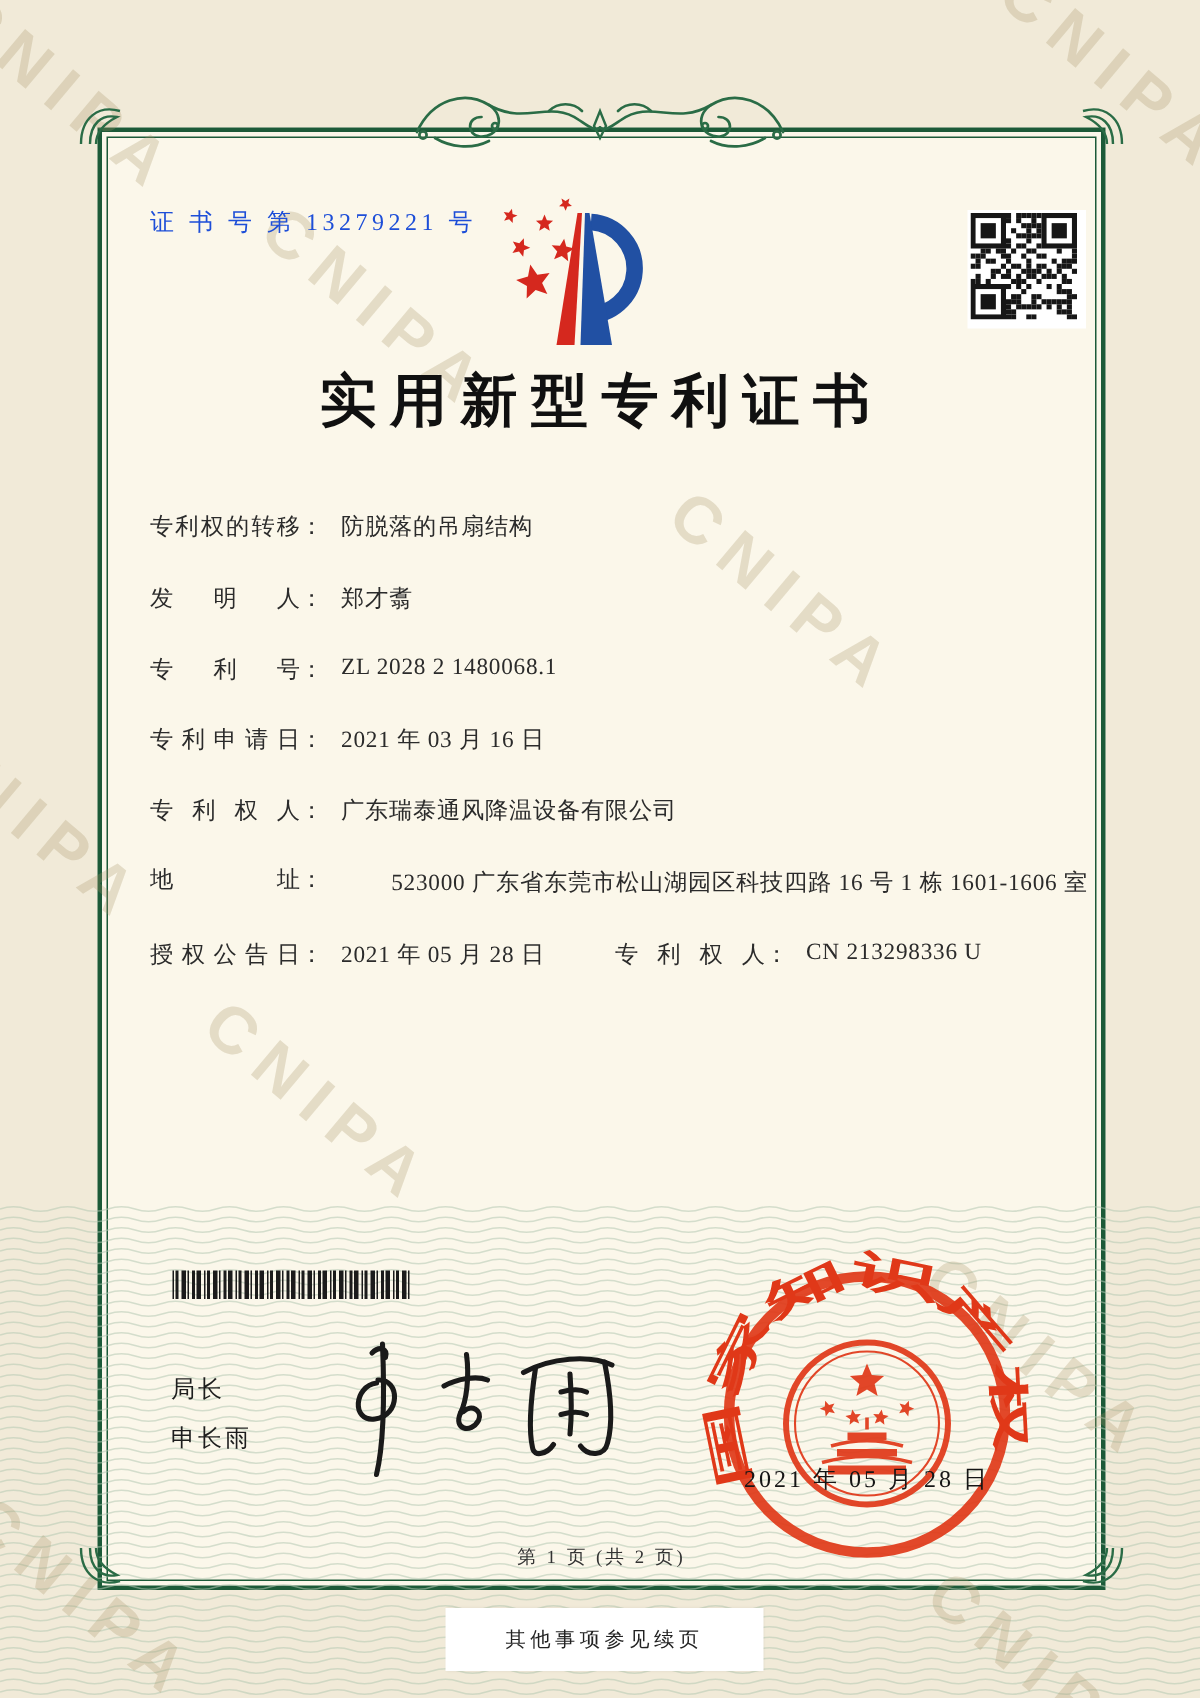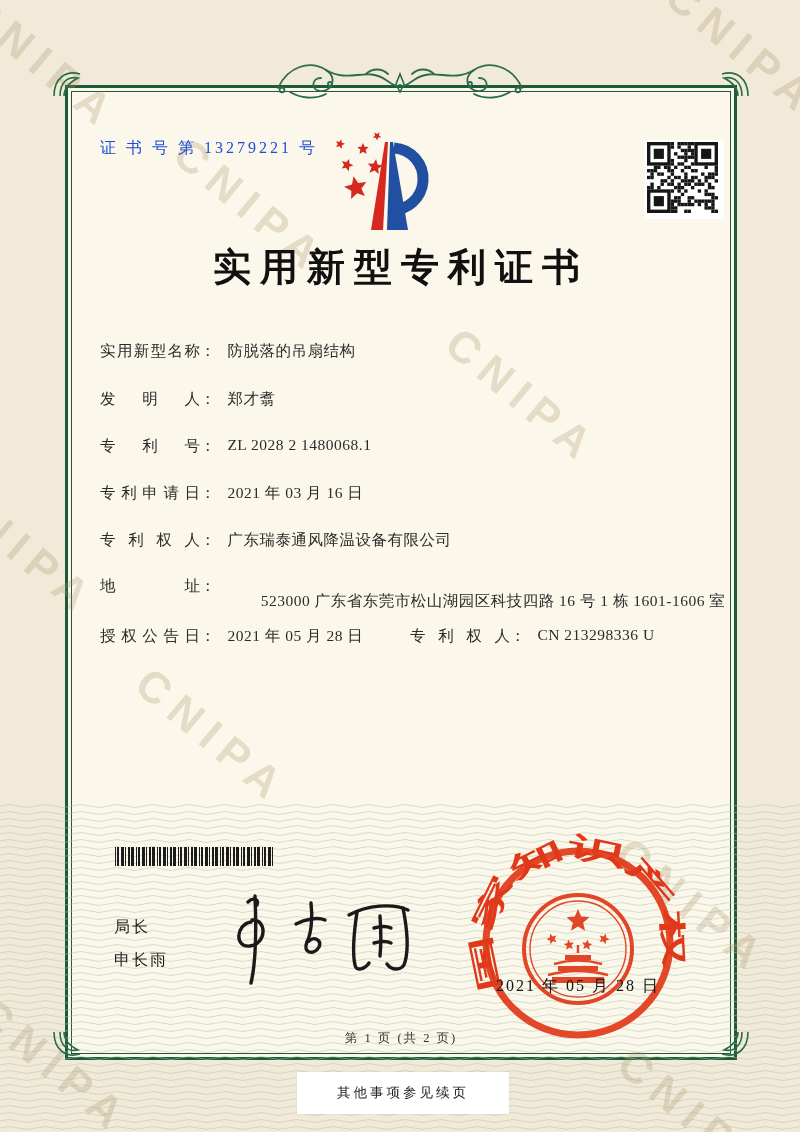--- a/index.html
+++ b/index.html
@@ -28,21 +28,21 @@
   .logo{position:absolute;left:330px;top:126px;width:140px;height:112px;}
   .title{
     position:absolute;left:65px;top:242px;width:672px;text-align:center;
     font-size:38px;font-weight:bold;letter-spacing:9px;color:#101010;
   }
   
   .row{position:absolute;left:100px;font-size:15.5px;color:#2b2b2b;white-space:nowrap;}
   .flabel{display:inline-block;width:100px;text-align:justify;text-align-last:justify;vertical-align:top;}
   .colon{display:inline-block;vertical-align:top;}
   .fvalue{display:inline-block;margin-left:8px;vertical-align:top;letter-spacing:.5px;text-align:right;}
-  .fvalue.wrap{white-space:normal;width:498px;line-height:26px;margin-top:12px;}
+  .fvalue.wrap{white-space:normal;width:498px;line-height:26px;}
   .pair2{position:absolute;left:310px;top:0;}
   
   .body-text{position:absolute;left:100px;top:660px;width:604px;font-size:15.5px;line-height:29px;text-align:justify;color:#222;}
   .body-text p{margin:0;text-indent:2em;}
   
   .barcode{position:absolute;left:115px;top:847px;width:204px;height:19px;display:flex;align-items:stretch;background:transparent;}
   .barcode span{display:block;height:100%;}
   
   .signer{position:absolute;left:114px;top:910px;font-family:"Liberation Sans",sans-serif;font-size:16px;line-height:33px;color:#1d1d1d;letter-spacing:2px;}
   .signature{position:absolute;left:222px;top:890px;width:205px;height:98px;}
@@ -318,21 +318,21 @@
       <rect x="54.4" y="6.8" width="10.2" height="10.2" fill="#161616"></rect>
       <rect x="0" y="47.6" width="23.8" height="23.8" fill="#161616"></rect>
       <rect x="3.4" y="51" width="17" height="17" fill="#ffffff"></rect>
       <rect x="6.8" y="54.4" width="10.2" height="10.2" fill="#161616"></rect>
     </svg>
 </div>
 
 <div class="title z4">实用新型专利证书</div>
 
 <div class="row z4" style="top:341px;">
-  <span class="flabel">实用新型名称</span><span class="colon">：</span>
+  <span class="flabel">专利权的转移</span><span class="colon">：</span>
   <span class="fvalue">防脱落的吊扇结构</span>
 </div>
 <div class="row z4" style="top:389px;">
   <span class="flabel">发明人</span><span class="colon">：</span>
   <span class="fvalue">郑才翥</span>
 </div>
 <div class="row z4" style="top:436px;">
   <span class="flabel">专利号</span><span class="colon">：</span>
   <span class="fvalue">ZL 2028 2 1480068.1</span>
 </div>

